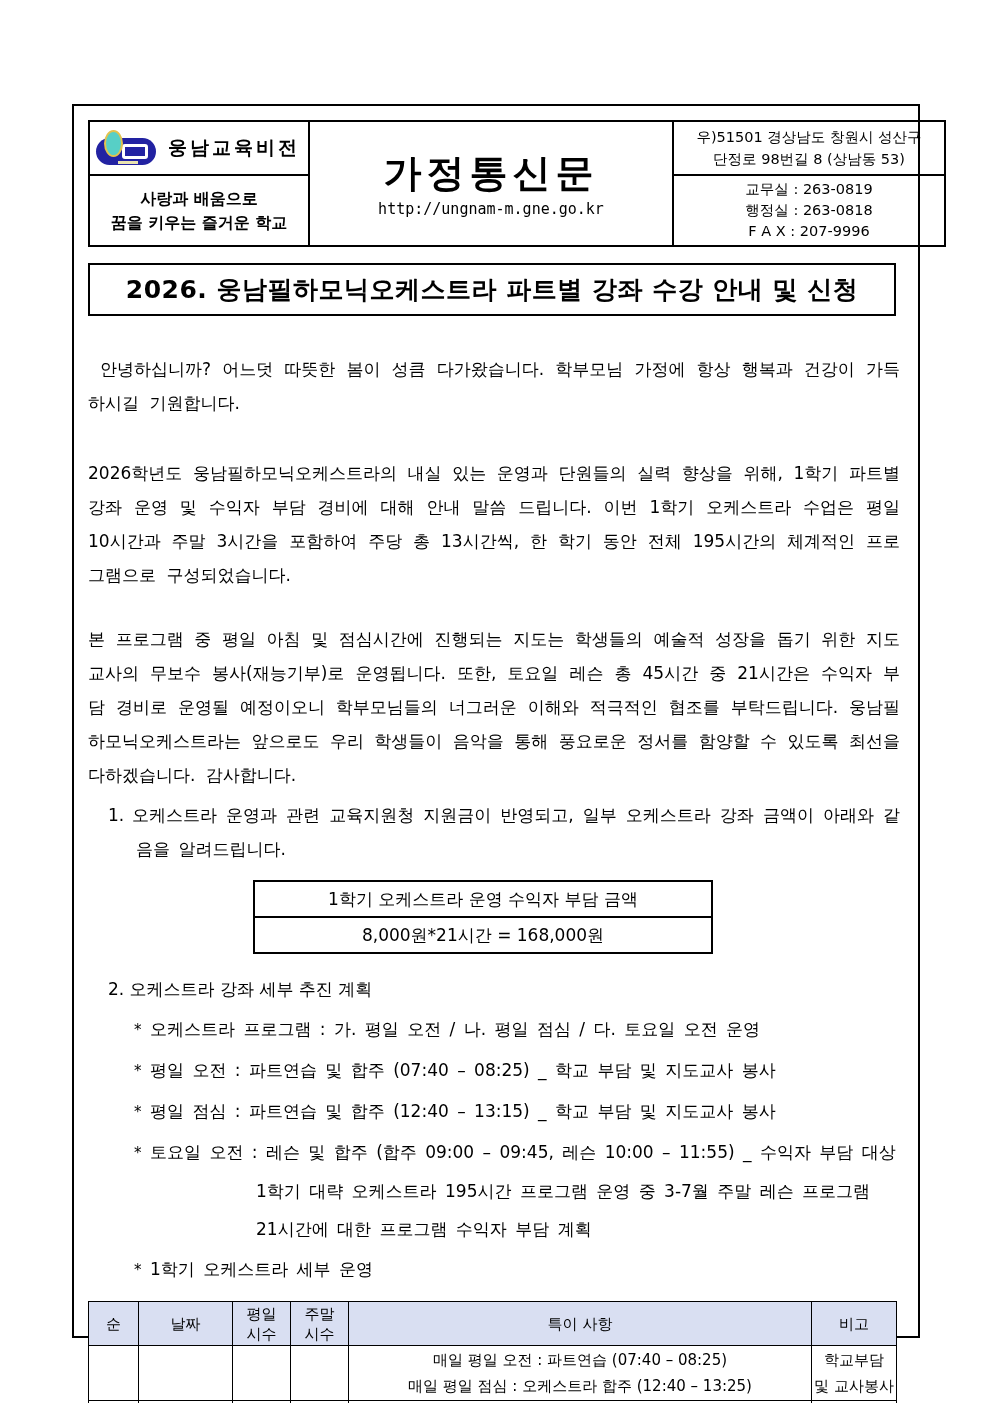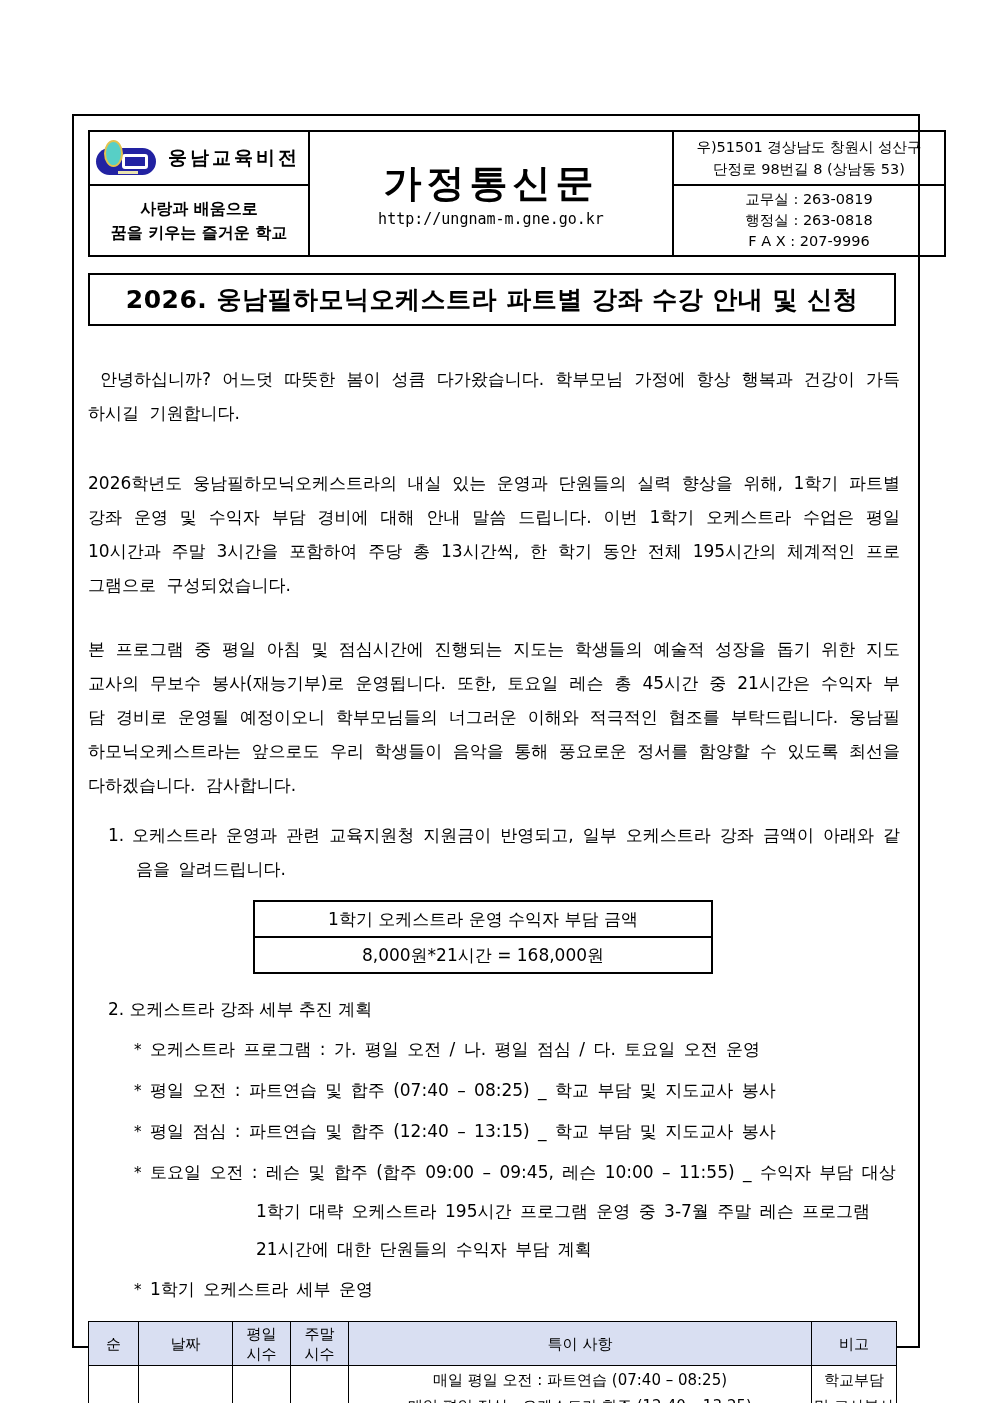--- a/index.html
+++ b/index.html
@@ -2,21 +2,21 @@
 <html><head>
 <meta charset="utf-8">
 <style>
   * { margin:0; padding:0; box-sizing:border-box; }
   html,body { background:#ffffff; }
   body {
     width:992px; height:1403px; position:relative;
     font-family:"DejaVu Sans", sans-serif; color:#000;
   }
   .page-border {
-    position:absolute; left:72px; top:114px; width:848px; height:1234px;
+    position:absolute; left:72px; top:104px; width:848px; height:1234px;
     border:2px solid #000; background:#fff; padding:14px 14px 0 14px;
   }
 
   
   .masthead {
     width:808px; border:2px solid #000; border-collapse:collapse; table-layout:fixed;
   }
   .masthead td { border:2px solid #000; vertical-align:middle; }
   .mh-left-top { width:220px; height:50px; padding:4px 6px; }
   .mh-left-bottom { height:56px; text-align:center; font-size:16px; font-weight:bold; line-height:24px; }
@@ -51,21 +51,21 @@
     padding:8px 2px;
   }
 
   
   .body-area { width:812px; font-size:17px; line-height:34px; }
   .para { text-align:justify; word-spacing:5px; }
   .p1 { margin-top:36px; text-indent:12px; }
   .p2 { margin-top:36px; }
   .p3 { margin-top:30px; }
 
-  .num-item { margin-top:16px; padding-left:48px; text-indent:-28px; text-align:justify; word-spacing:3px; }
+  .num-item { margin-top:6px; padding-left:48px; text-indent:-28px; text-align:justify; word-spacing:3px; }
   .num-item .num { display:inline-block; width:24px; text-indent:0; }
 
   .fee-table {
     border-collapse:collapse; margin:14px 0 0 165px; width:460px;
     text-align:center; font-size:17px;
   }
   .fee-table td { border:2px solid #000; height:31px; }
 
   .sec2-title { margin-top:18px; padding-left:20px; font-size:17px; }
   .bullet { margin-top:6px; padding-left:68px; text-indent:-22px; word-spacing:3px; font-size:17px; }
@@ -150,21 +150,21 @@
     </tbody>
       </table>
 
     <div class="sec2-title">2. 오케스트라 강좌 세부 추진 계획</div>
 
     <div class="bullet"><span class="mark">*</span><span>오케스트라 프로그램 : 가. 평일 오전 / 나. 평일 점심 / 다. 토요일 오전 운영</span></div>
     <div class="bullet"><span class="mark">*</span><span>평일 오전 : 파트연습 및 합주 (07:40 – 08:25) _ 학교 부담 및 지도교사 봉사</span></div>
     <div class="bullet"><span class="mark">*</span><span>평일 점심 : 파트연습 및 합주 (12:40 – 13:15) _ 학교 부담 및 지도교사 봉사</span></div>
     <div class="bullet"><span class="mark">*</span><span>토요일 오전 : 레슨 및 합주 (합주 09:00 – 09:45, 레슨 10:00 – 11:55) _ 수익자 부담 대상</span></div>
     <div class="bullet-cont">1학기 대략 오케스트라 195시간 프로그램 운영 중 3-7월 주말 레슨 프로그램</div>
-    <div class="bullet-cont">21시간에 대한 단원들의 수익자 부담 계획</div>
+    <div class="bullet-cont">21시간에 대한 프로그램 수익자 부담 계획</div>
     <div class="bullet"><span class="mark">*</span><span>1학기 오케스트라 세부 운영</span></div>
 
     <table class="sched">
       <tbody>
           <tr class="hdr-row">
         <th class="h-no">순</th>
         <th class="h-date">날짜</th>
         <th class="h-wd">
           <div>평일</div>
           <div>시수</div>

